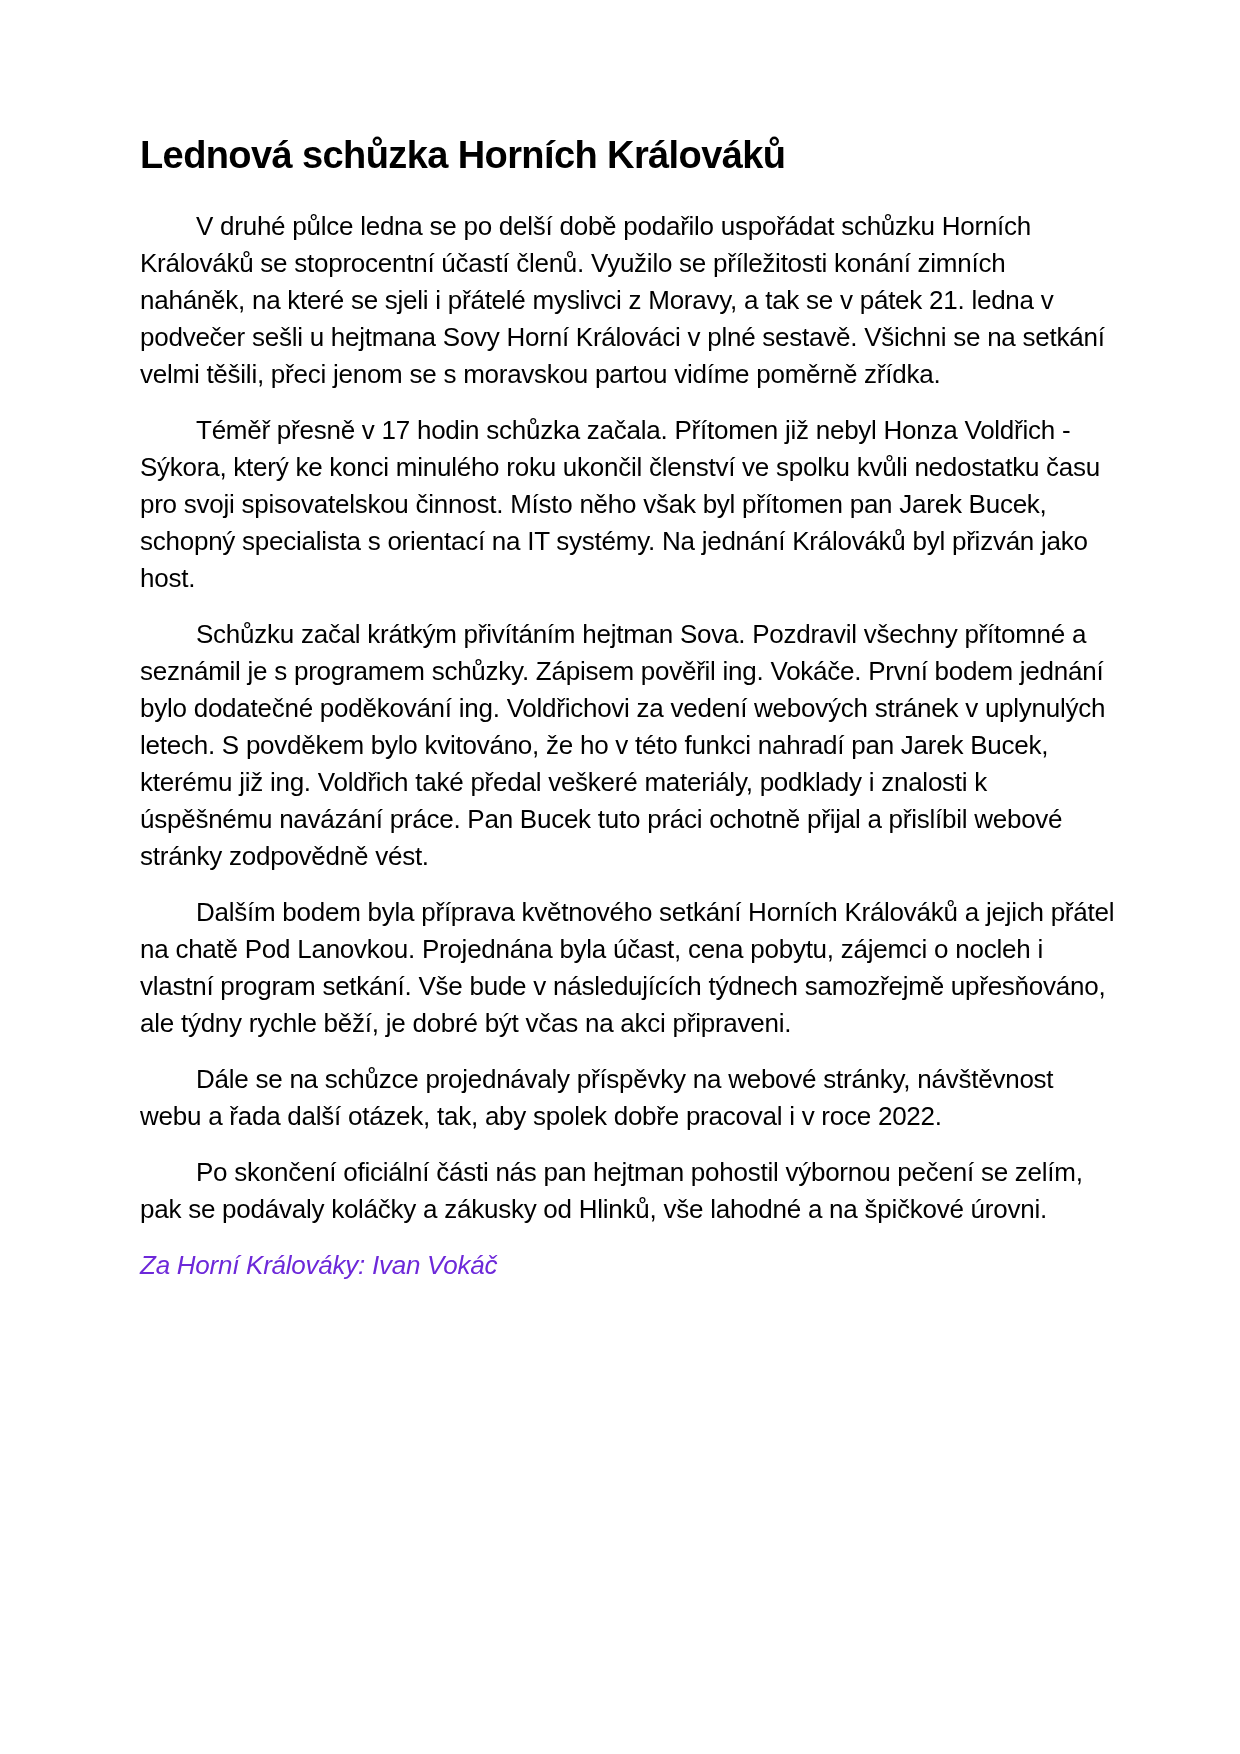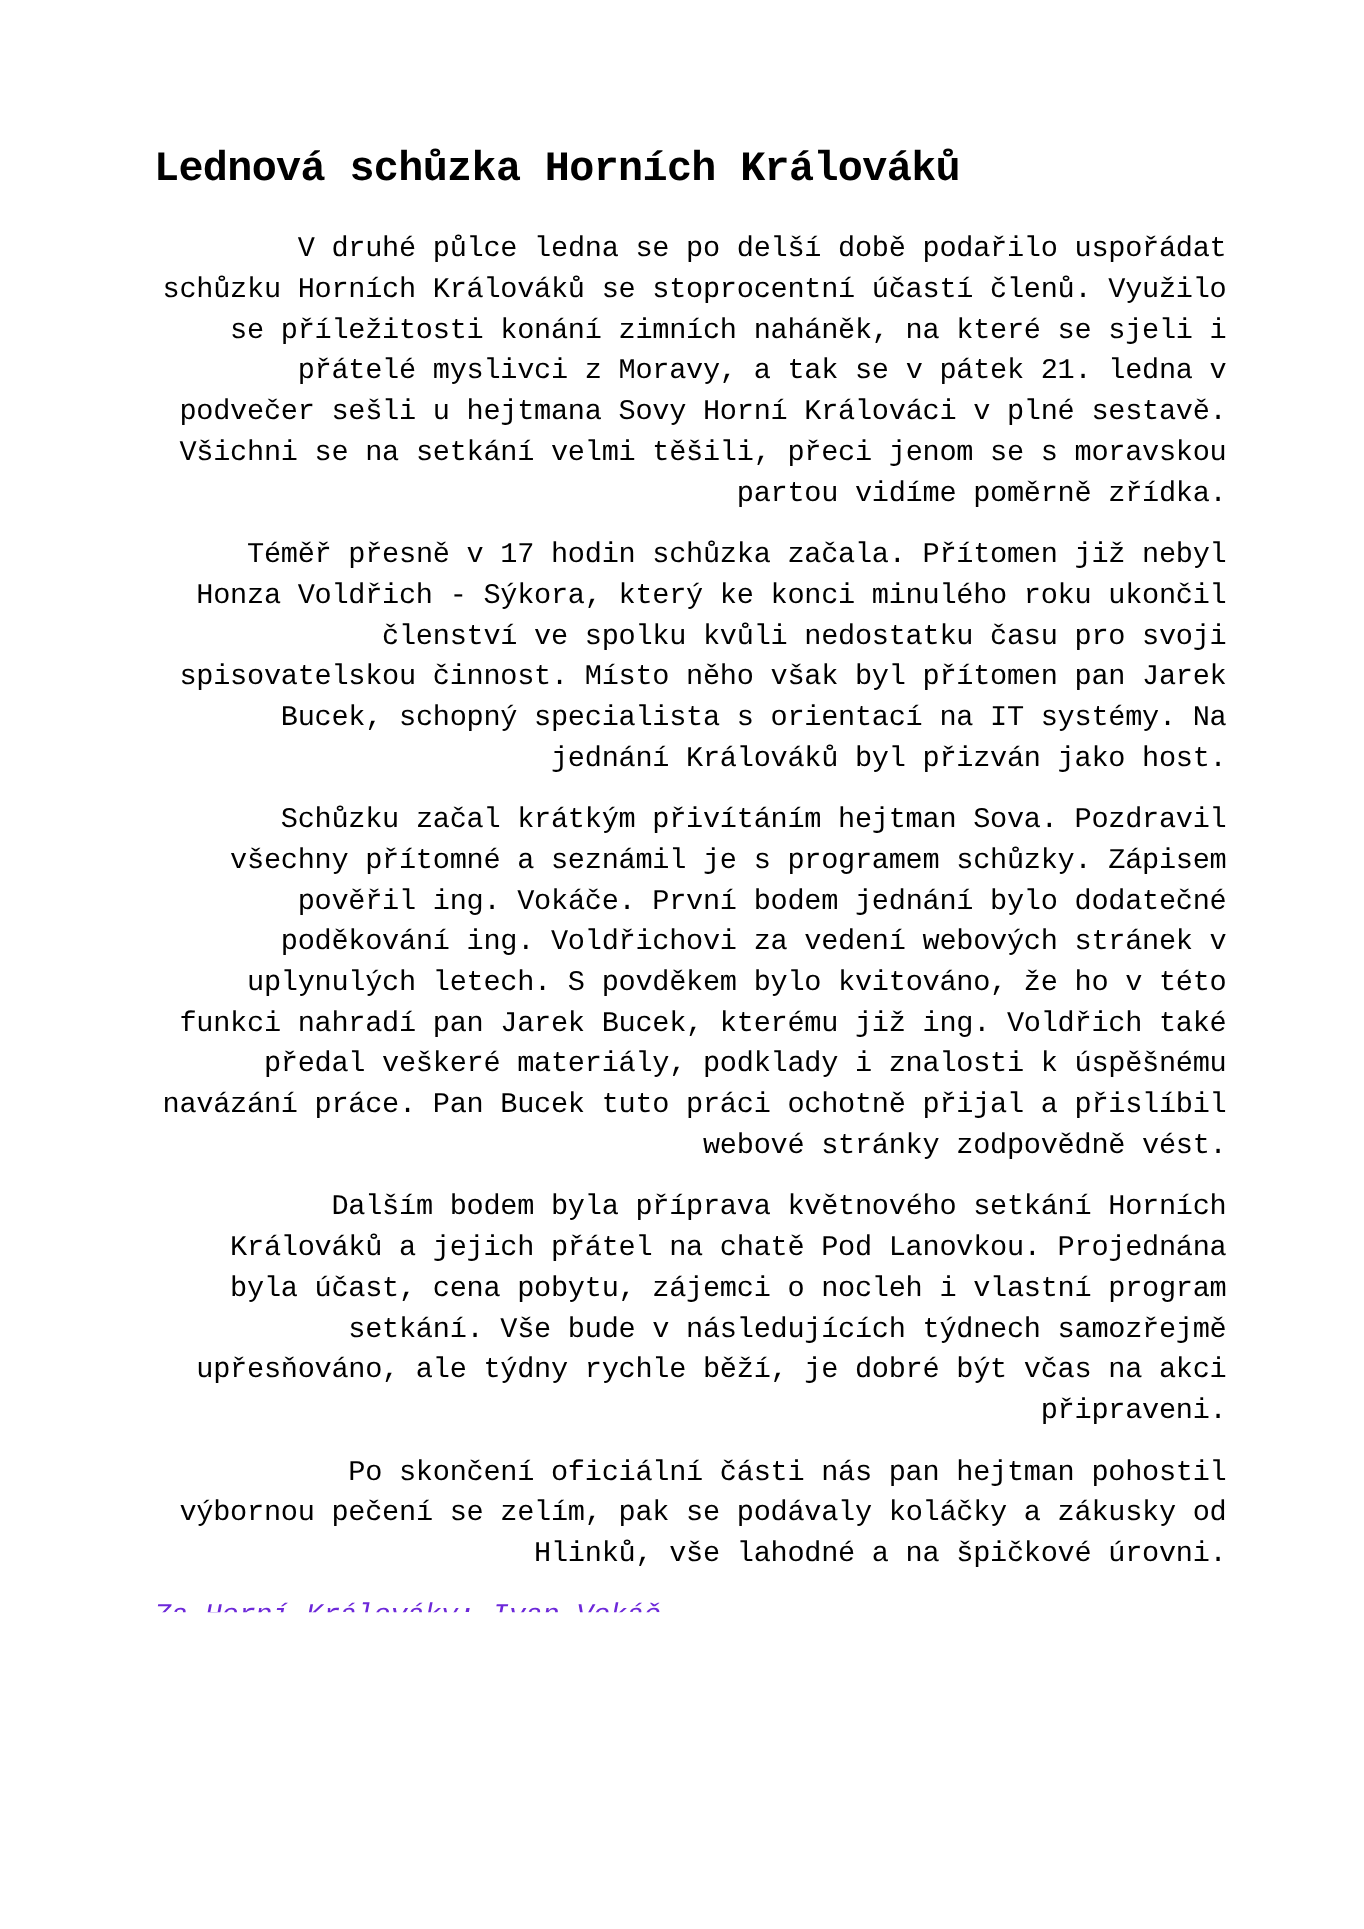--- a/index.html
+++ b/index.html
@@ -8,42 +8,41 @@
     background: #ffffff;
   }
   .page {
     position: relative;
     width: 1240px;
     height: 1466px;
     background: #ffffff;
     box-sizing: border-box;
     padding: 132px 125px 0 140px;
     color: #000000;
-    font-family: Liberation Mono, monospace;
+    font-family: Liberation Sans, sans-serif;
     overflow: hidden;
   }
   .doc-title {
     margin: 0 0 30px 0;
     font-size: 38px;
     line-height: 46px;
     font-weight: 700;
     letter-spacing: -0.6px;
     color: #000000;
   }
   .doc-body {
     width: 975px;
   }
   .doc-body p {
     margin: 0 0 19px 0;
     font-size: 26px;
     line-height: 37px;
     letter-spacing: -0.25px;
     text-indent: 56px;
     color: #000000;
-    text-align: right;
   }
   .doc-signature {
     margin: 18px 0 0 0;
     font-size: 26px;
     line-height: 37px;
     letter-spacing: -0.25px;
     font-style: italic;
     color: #6d28d9;
   }
 </style>
@@ -51,17 +50,18 @@
 <body>
 
 <div class="page">
   <h1 class="doc-title">Lednová schůzka Horních Králováků</h1>
 
   <div class="doc-body">
       <p>V druhé půlce ledna se po delší době podařilo uspořádat schůzku Horních Králováků se stoprocentní účastí členů. Využilo se příležitosti konání zimních naháněk, na které se sjeli i přátelé myslivci z Moravy, a tak se v pátek 21. ledna v podvečer sešli u hejtmana Sovy Horní Králováci v plné sestavě. Všichni se na setkání velmi těšili, přeci jenom se s moravskou partou vidíme poměrně zřídka.</p>
       <p>Téměř přesně v 17 hodin schůzka začala. Přítomen již nebyl Honza Voldřich - Sýkora, který ke konci minulého roku ukončil členství ve spolku kvůli nedostatku času pro svoji spisovatelskou činnost. Místo něho však byl přítomen pan Jarek Bucek, schopný specialista s orientací na IT systémy. Na jednání Králováků byl přizván jako host.</p>
       <p>Schůzku začal krátkým přivítáním hejtman Sova. Pozdravil všechny přítomné a seznámil je s programem schůzky. Zápisem pověřil ing. Vokáče. První bodem jednání bylo dodatečné poděkování ing. Voldřichovi za vedení webových stránek v uplynulých letech. S povděkem bylo kvitováno, že ho v této funkci nahradí pan Jarek Bucek, kterému již ing. Voldřich také předal veškeré materiály, podklady i znalosti k úspěšnému navázání práce. Pan Bucek tuto práci ochotně přijal a přislíbil webové stránky zodpovědně vést.</p>
       <p>Dalším bodem byla příprava květnového setkání Horních Králováků a jejich přátel na chatě Pod Lanovkou. Projednána byla účast, cena pobytu, zájemci o nocleh i vlastní program setkání. Vše bude v následujících týdnech samozřejmě upřesňováno, ale týdny rychle běží, je dobré být včas na akci připraveni.</p>
+      <p>Dále se na schůzce projednávaly příspěvky na webové stránky, návštěvnost webu a řada další otázek, tak, aby spolek dobře pracoval i v roce 2022.</p>
       <p>Po skončení oficiální části nás pan hejtman pohostil výbornou pečení se zelím, pak se podávaly koláčky a zákusky od Hlinků, vše lahodné a na špičkové úrovni.</p>
     </div>
 
   <p class="doc-signature">Za Horní Králováky: Ivan Vokáč</p>
 </div>
 
 </body></html>

